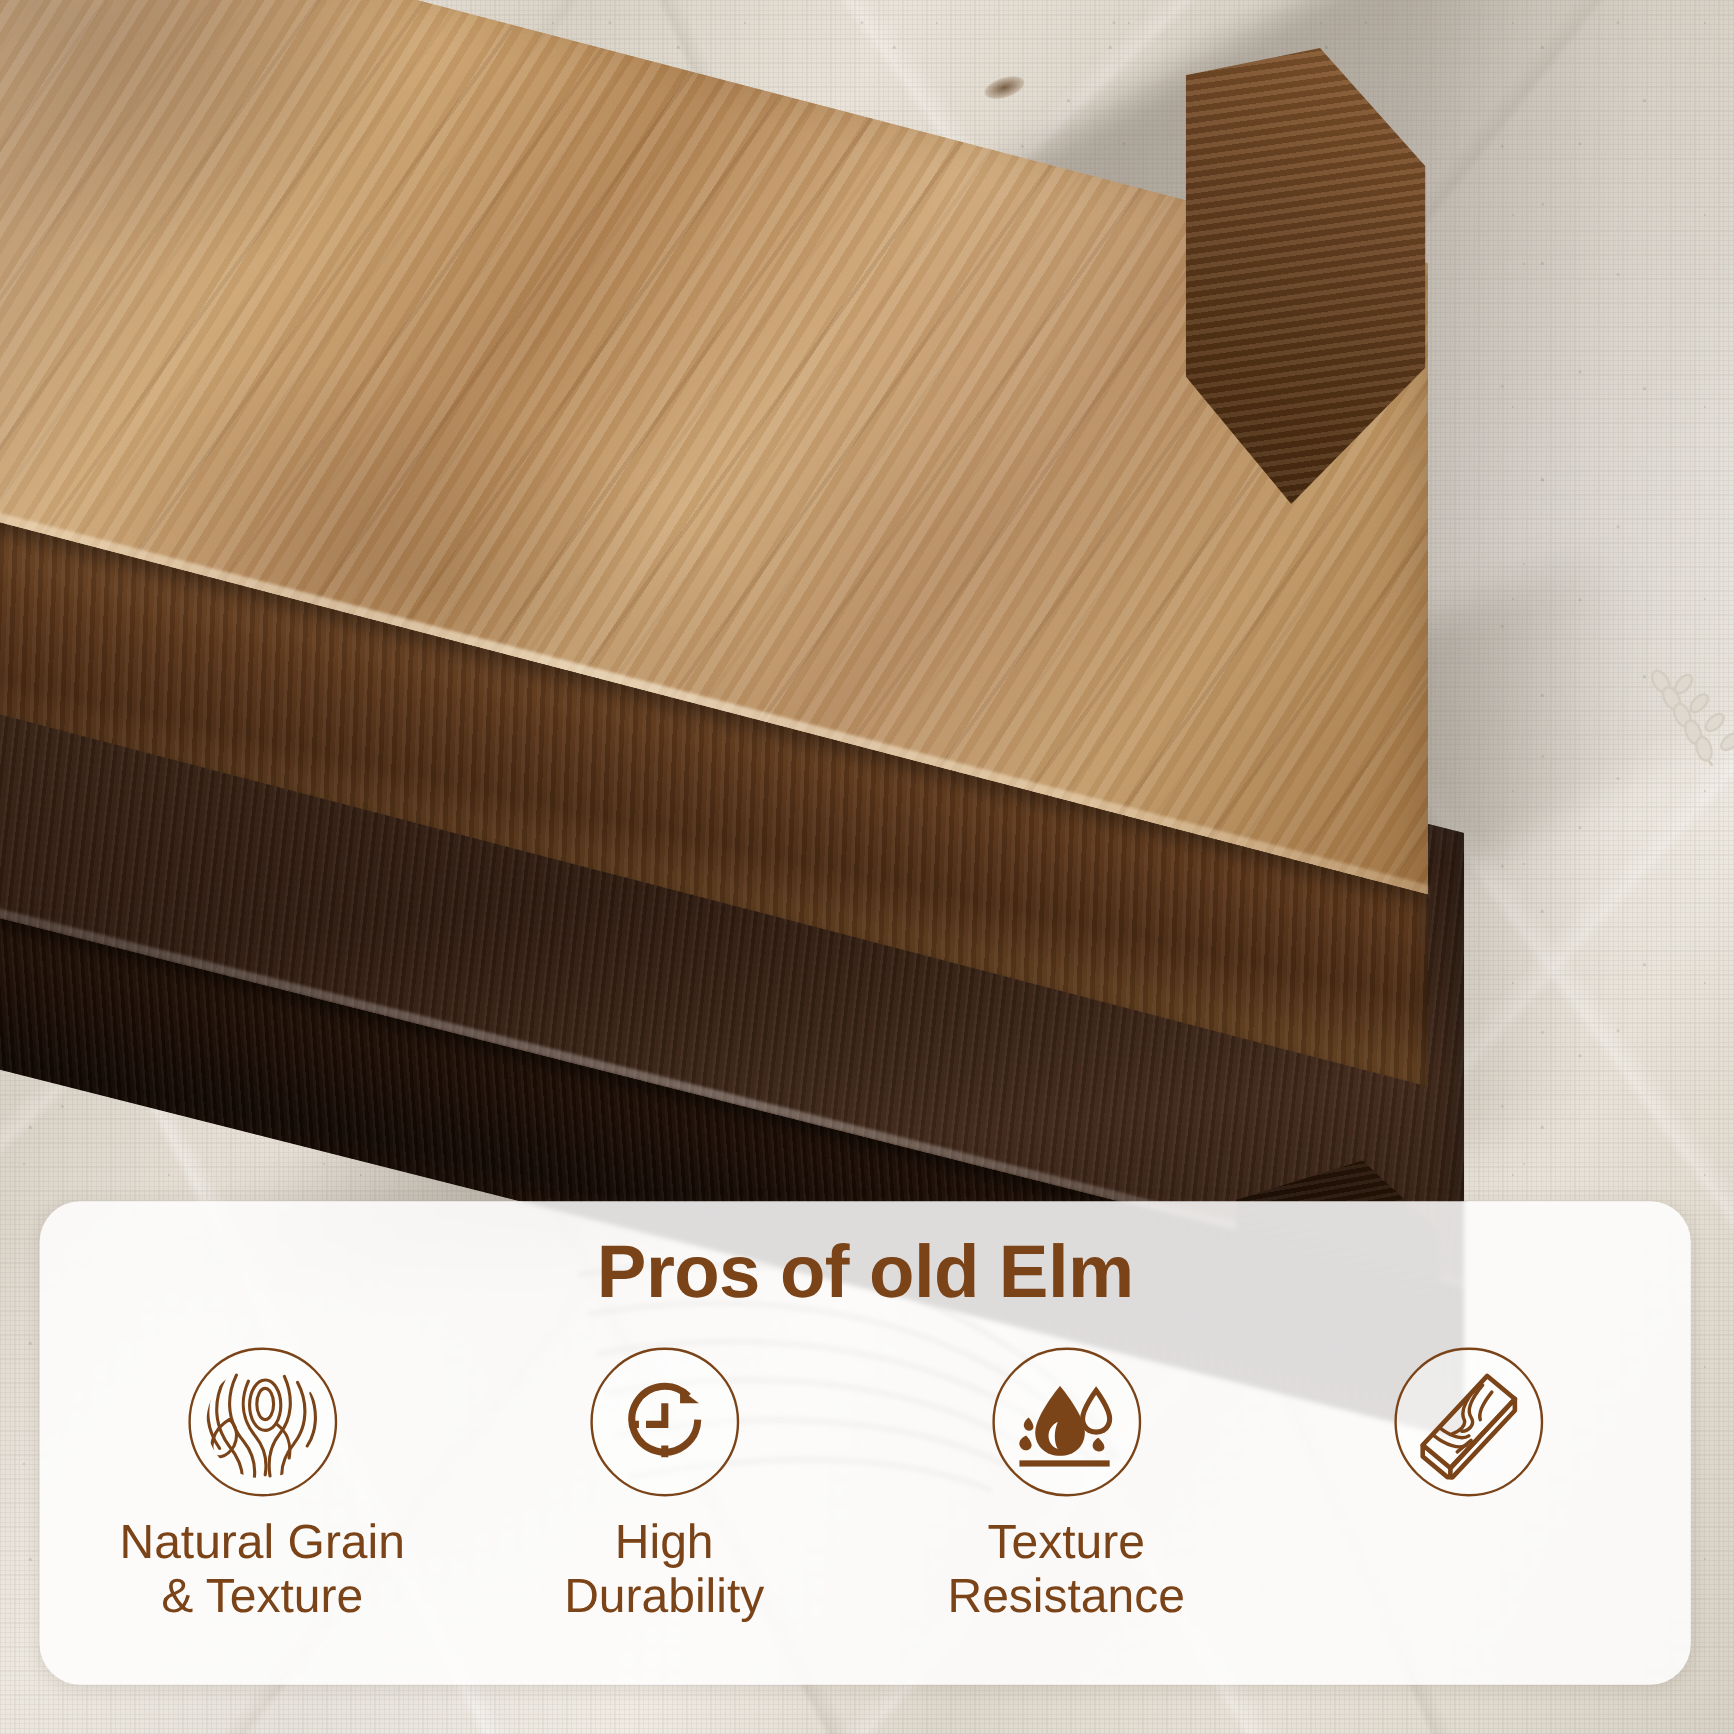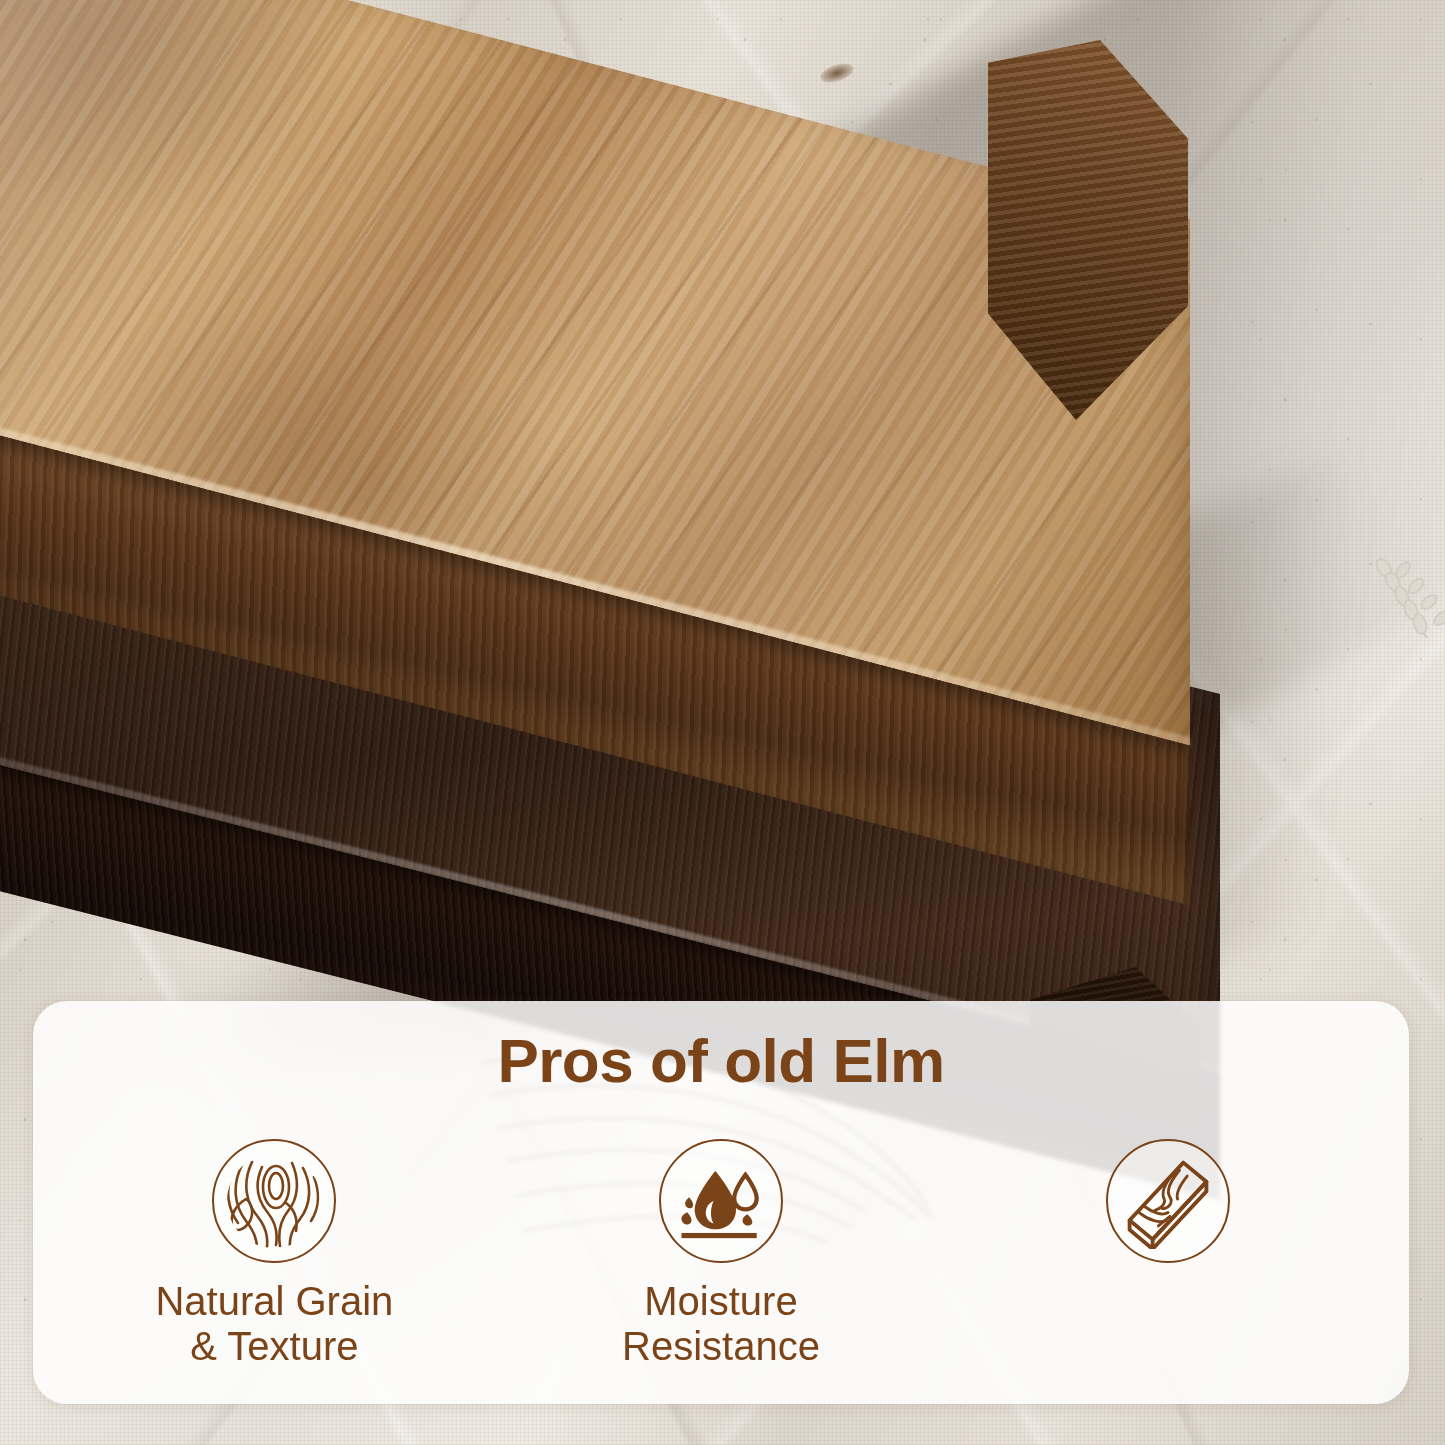--- a/index.html
+++ b/index.html
@@ -239,21 +239,21 @@
     left: 0; right: 0; top: 24px;
     text-align: center;
     font-size: 62px;
     font-weight: 700;
     letter-spacing: -0.5px;
     color: #7b4318;
     font-family: "Liberation Sans", sans-serif;
   }
   .features {
     position: absolute;
-    left: 18px; right: 18px; top: 138px;
+    left: 18px; right: 18px; top: 122px;
     display: flex;
   }
   .feature {
     flex: 1 1 0;
     display: flex;
     flex-direction: column;
     align-items: center;
   }
   .feature-icon {
     width: 124px; height: 124px;
@@ -356,38 +356,53 @@
               <path d="M79 17 C 88 34, 87 54, 76 68 C 68 78, 65 88, 66 97"></path>
               <path d="M90 26 C 96 42, 95 58, 87 70"></path>
               <path d="M62 52 C 70 58, 74 68, 72 80"></path>
             </g>
           </svg>
         </div>
         <div class="feature-label">Natural Grain
 &amp; Texture</div>
       </div>
 
+      <div class="feature">
+        <div class="feature-icon">
+          <svg viewBox="0 0 100 100" width="98" height="98">
+            <g fill="none" stroke="#7b4318" stroke-width="6" stroke-linecap="butt">
+              <path d="M70 28 A 28 28 0 1 0 78 48"></path>
+              <path d="M50 34 L50 52 L34 52"></path>
+              <path d="M50 70 L50 80"></path>
+              <path d="M20 52 L28 52"></path>
+            </g>
+            <path d="M63 22 L63 34 L79 34 Z" fill="#7b4318"></path>
+          </svg>
+        </div>
+        <div class="feature-label">High
+Durability</div>
+      </div>
 
       <div class="feature">
         <div class="feature-icon">
           <svg viewBox="0 0 100 100" width="94" height="94">
             <g fill="#7b4318">
               <path d="M44 18 C 44 18, 66 44, 66 59 C 66 72, 56 80, 44 80 C 32 80, 22 72, 22 59 C 22 44, 44 18, 44 18 Z"></path>
               <path d="M42 74 C 36 72, 33 66, 34 60 C 35 55, 39 51, 42 50 C 39 57, 38 67, 42 74 Z" fill="#ffffff"></path>
             </g>
             <path d="M76 22 C 76 22, 88 38, 88 47 C 88 54, 83 59, 76 59 C 69 59, 64 54, 64 47 C 64 38, 76 22, 76 22 Z" fill="none" stroke="#7b4318" stroke-width="4.5"></path>
             <g fill="#7b4318">
               <path d="M16 46 C 16 46, 22 52, 20 56 C 18 59, 13 58, 12 54 C 11 50, 16 46, 16 46 Z"></path>
               <path d="M14 62 C 14 62, 21 69, 18 73 C 15 77, 9 75, 8 70 C 7 65, 14 62, 14 62 Z"></path>
               <path d="M78 64 C 78 64, 85 70, 83 74 C 80 78, 74 76, 73 72 C 72 67, 78 64, 78 64 Z"></path>
             </g>
             <rect x="8" y="84" width="80" height="5.5" fill="#7b4318"></rect>
           </svg>
         </div>
-        <div class="feature-label">Moisture
+        <div class="feature-label">Texture
 Resistance</div>
       </div>
 
       <div class="feature">
         <div class="feature-icon">
           <svg viewBox="0 0 100 100" width="96" height="96">
             <g fill="none" stroke="#7b4318" stroke-width="4" stroke-linejoin="round">
               <path d="M66 10 L90 30 L34 90 L10 70 Z"></path>
               <path d="M10 70 L10 80 L34 100 L34 90"></path>
               <path d="M34 90 L90 30 L90 40 L34 100"></path>

